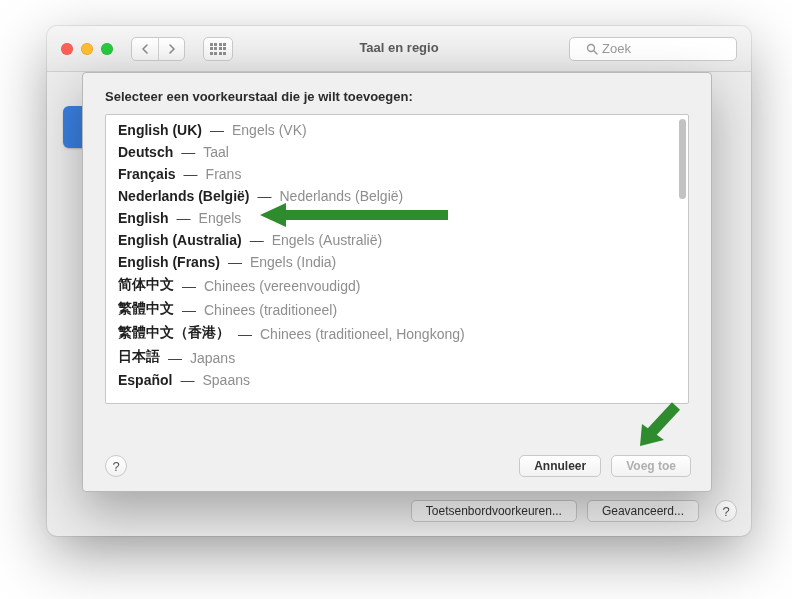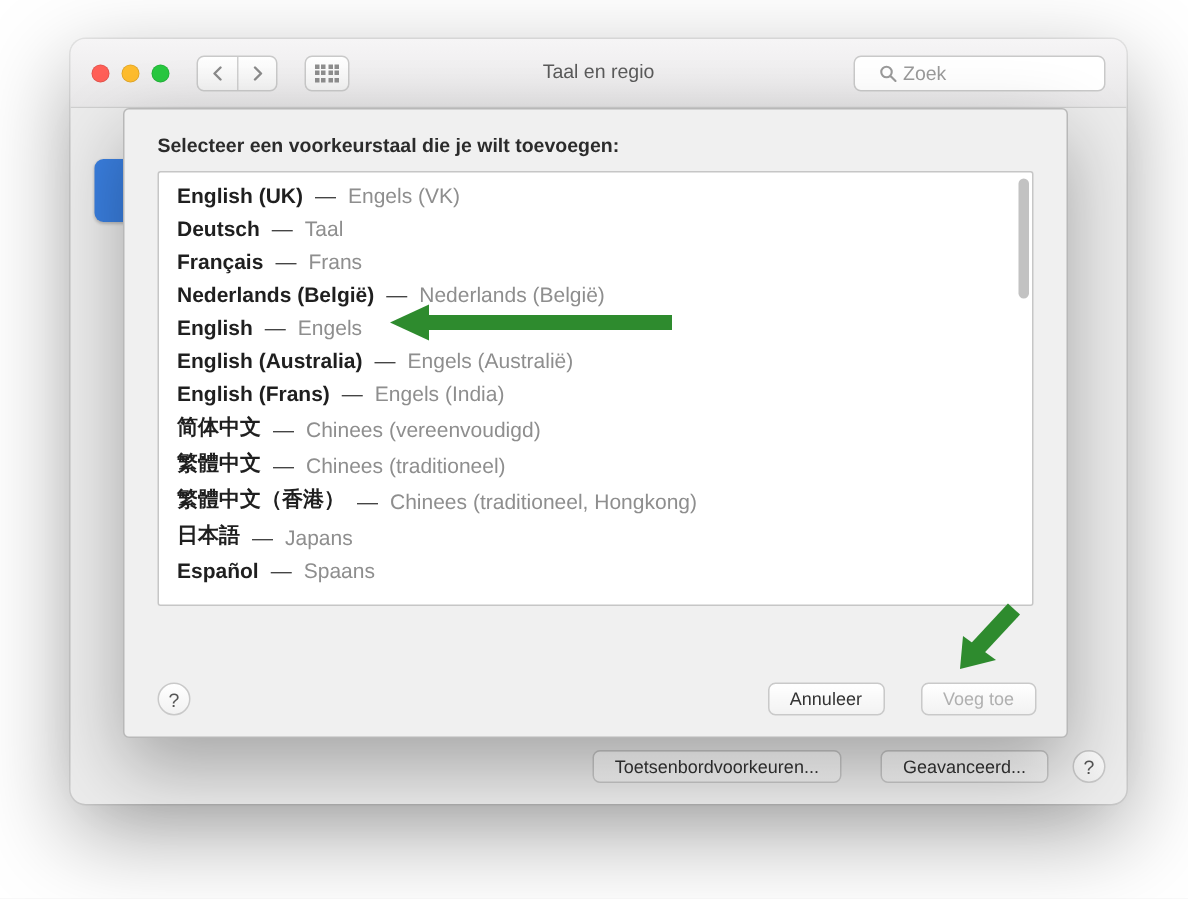--- a/index.html
+++ b/index.html
@@ -79,20 +79,21 @@
     }
     .grid-icon span { background:#8e8e8e; width:3px; height:3px; }
     .title-area {
       position: absolute;
       left: 0; right: 0;
       text-align: center;
       font-size: 13px;
       color: #5a5a5a;
       top: 14px;
       pointer-events: none;
+      font-weight: bold;
     }
     .search {
       margin-left: auto;
       height: 24px;
       width: 168px;
       background: #fff;
       border: 1px solid #c9c9c9;
       border-radius: 5px;
       display: flex;
       align-items: center;
@@ -109,21 +110,21 @@
       height: 42px;
       background: #3a7fe0;
       border-radius: 6px;
       box-shadow: 0 1px 2px rgba(0,0,0,0.2);
     }
     .bottom-buttons {
       position: absolute;
       bottom: 14px;
       right: 52px;
       display: flex;
-      gap: 26px;
+      gap: 10px;
     }
     .mac-btn {
       height: 22px;
       padding: 0 14px;
       background: linear-gradient(#ffffff,#f2f2f2);
       border: 1px solid #c9c9c9;
       border-radius: 5px;
       font-size: 12px;
       color: #333;
       display: flex;
@@ -193,22 +194,23 @@
       width: 7px;
       height: 80px;
       background: #c2c2c2;
       border-radius: 4px;
     }
     .sheet-footer {
       position: absolute;
       bottom: 14px;
       right: 20px;
       display: flex;
-      gap: 24px;
-      align-items: center;
+      gap: 10px;
+      align-items: center;
+      font-weight: bold;
     }
     .sheet-help {
       position: absolute;
       left: 22px;
       bottom: 14px;
       width: 22px; height: 22px;
       border:1px solid #c9c9c9;
       border-radius:50%;
       background: linear-gradient(#ffffff,#f2f2f2);
       display:flex;align-items:center;justify-content:center;

